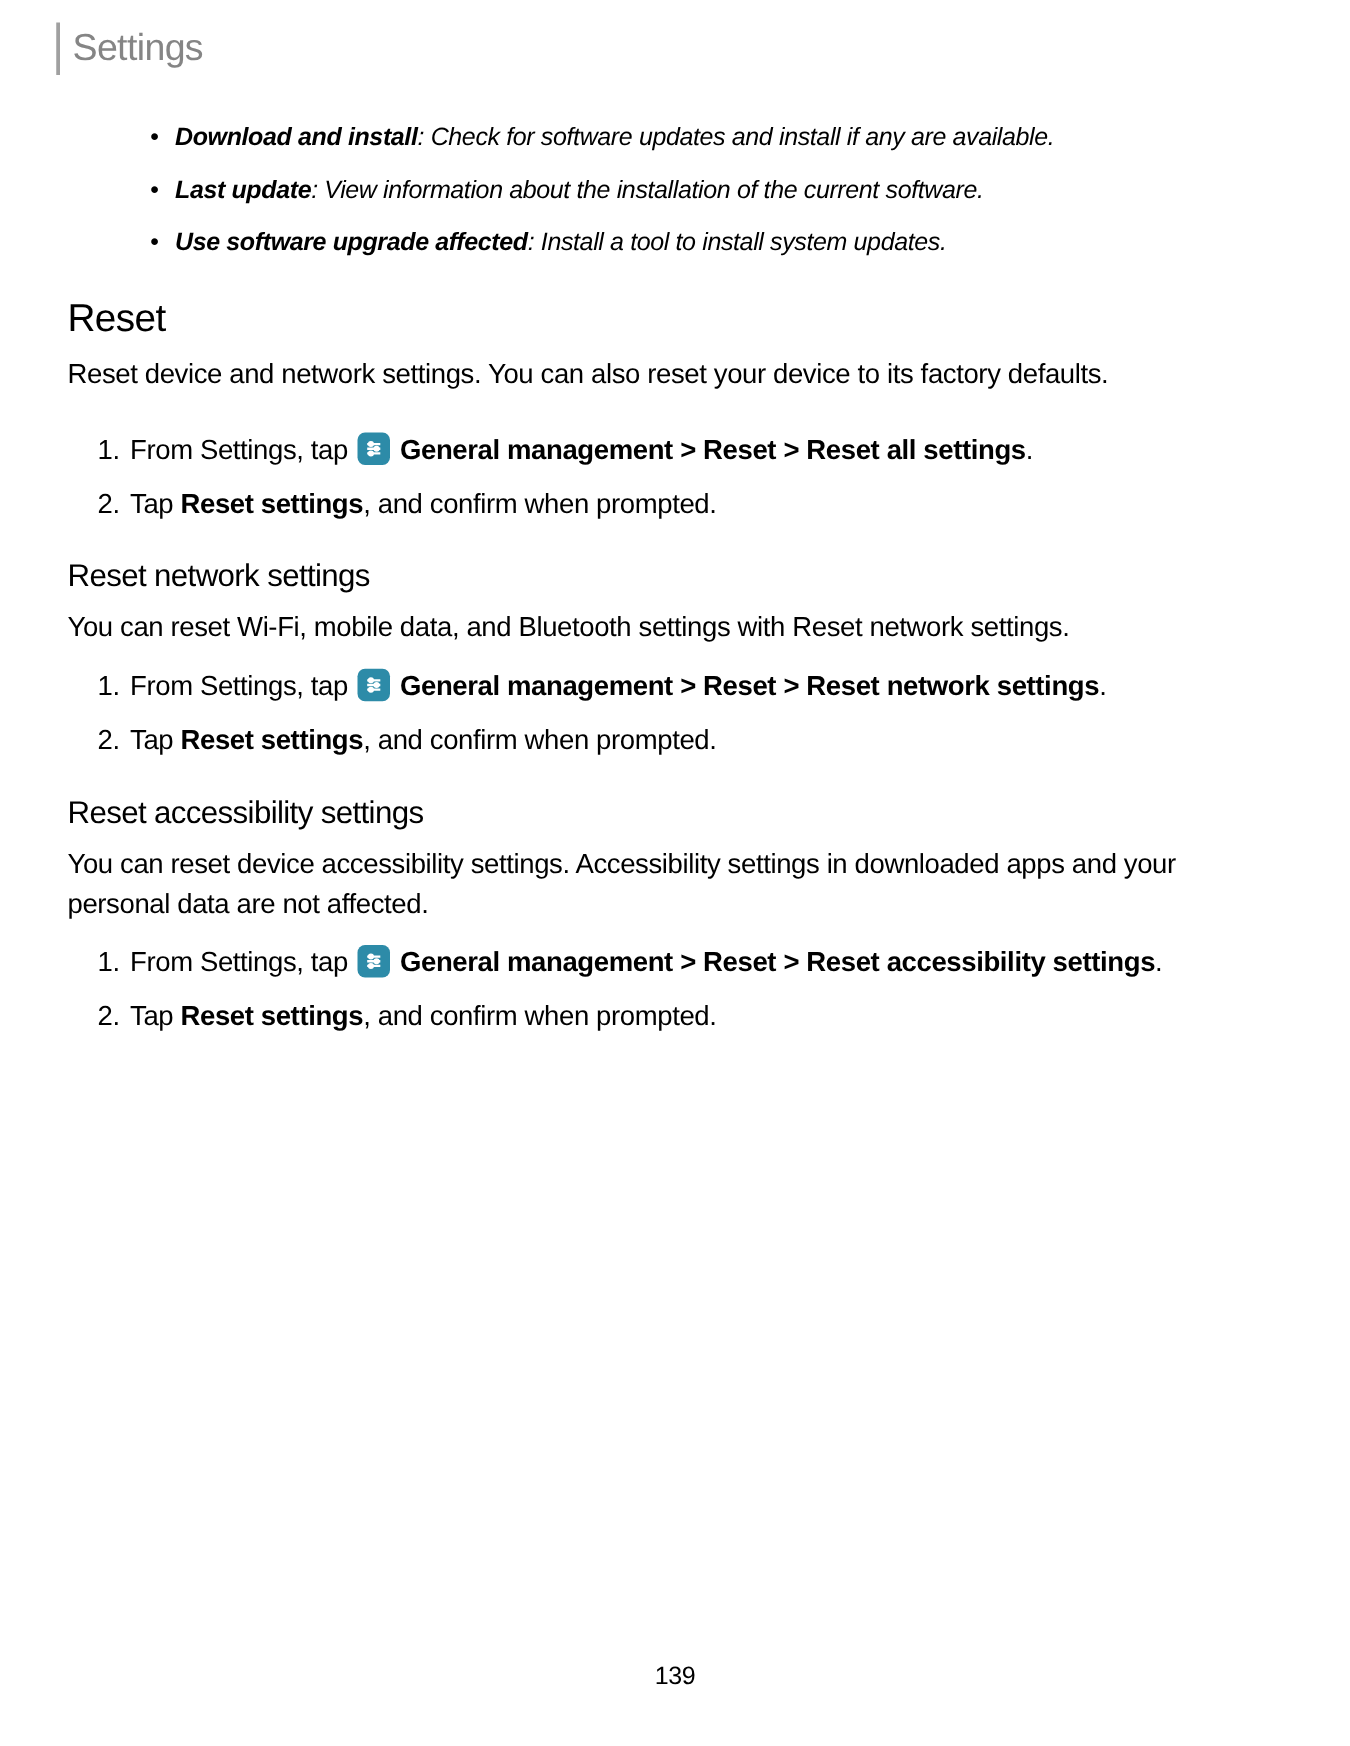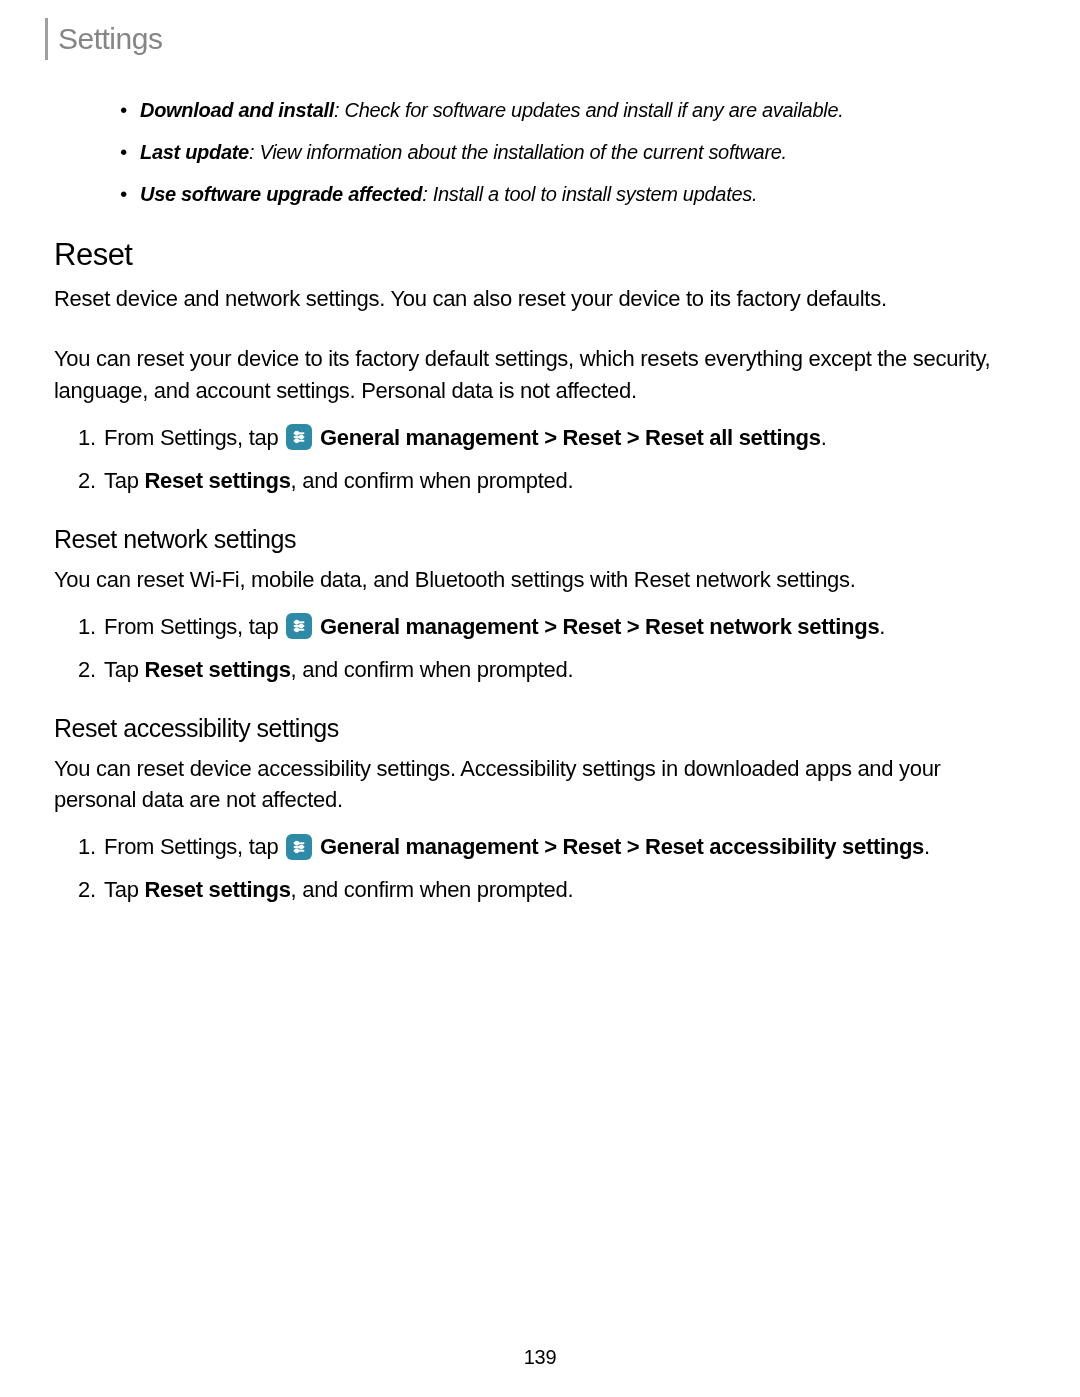--- a/index.html
+++ b/index.html
@@ -118,21 +118,21 @@
       top: -2px;
       align-items: center;
       justify-content: center;
     }
     .icon-general svg {
       width: 18px;
       height: 18px;
     }
     .page-number {
       position: absolute;
-      bottom: 28px;
+      bottom: 44px;
       left: 0;
       right: 0;
       text-align: center;
       font-size: 20px;
       letter-spacing: -0.3px;
     }
   </style>
 </head>
 <body>
 
@@ -151,21 +151,20 @@
       <span class="bold">Last update</span><span>: View information about the installation of the current software.</span>
     </li>
     <li>
       <span class="bold">Use software upgrade affected</span><span>: Install a tool to install system updates.</span>
     </li>
   </ul>
 
   <h2 class="section-heading">Reset</h2>
   <p class="section-desc">Reset device and network settings. You can also reset your device to its factory defaults.</p>
 
-  <p class="sub-desc">You can reset your device to its factory default settings, which resets everything except the security, language, and account settings. Personal data is not affected.</p>
   <ol class="numbered-list">
     <li>
       <span class="num">1.</span>
       <span>From Settings, tap </span><span class="icon-general">
           <svg viewBox="0 0 24 24" fill="none" stroke="#ffffff" stroke-width="2.5">
             <line x1="5" y1="7" x2="19" y2="7"></line>
             <circle cx="9" cy="7" r="2" fill="#ffffff"></circle>
             <line x1="5" y1="12" x2="19" y2="12"></line>
             <circle cx="15" cy="12" r="2" fill="#ffffff"></circle>
             <line x1="5" y1="17" x2="19" y2="17"></line>

